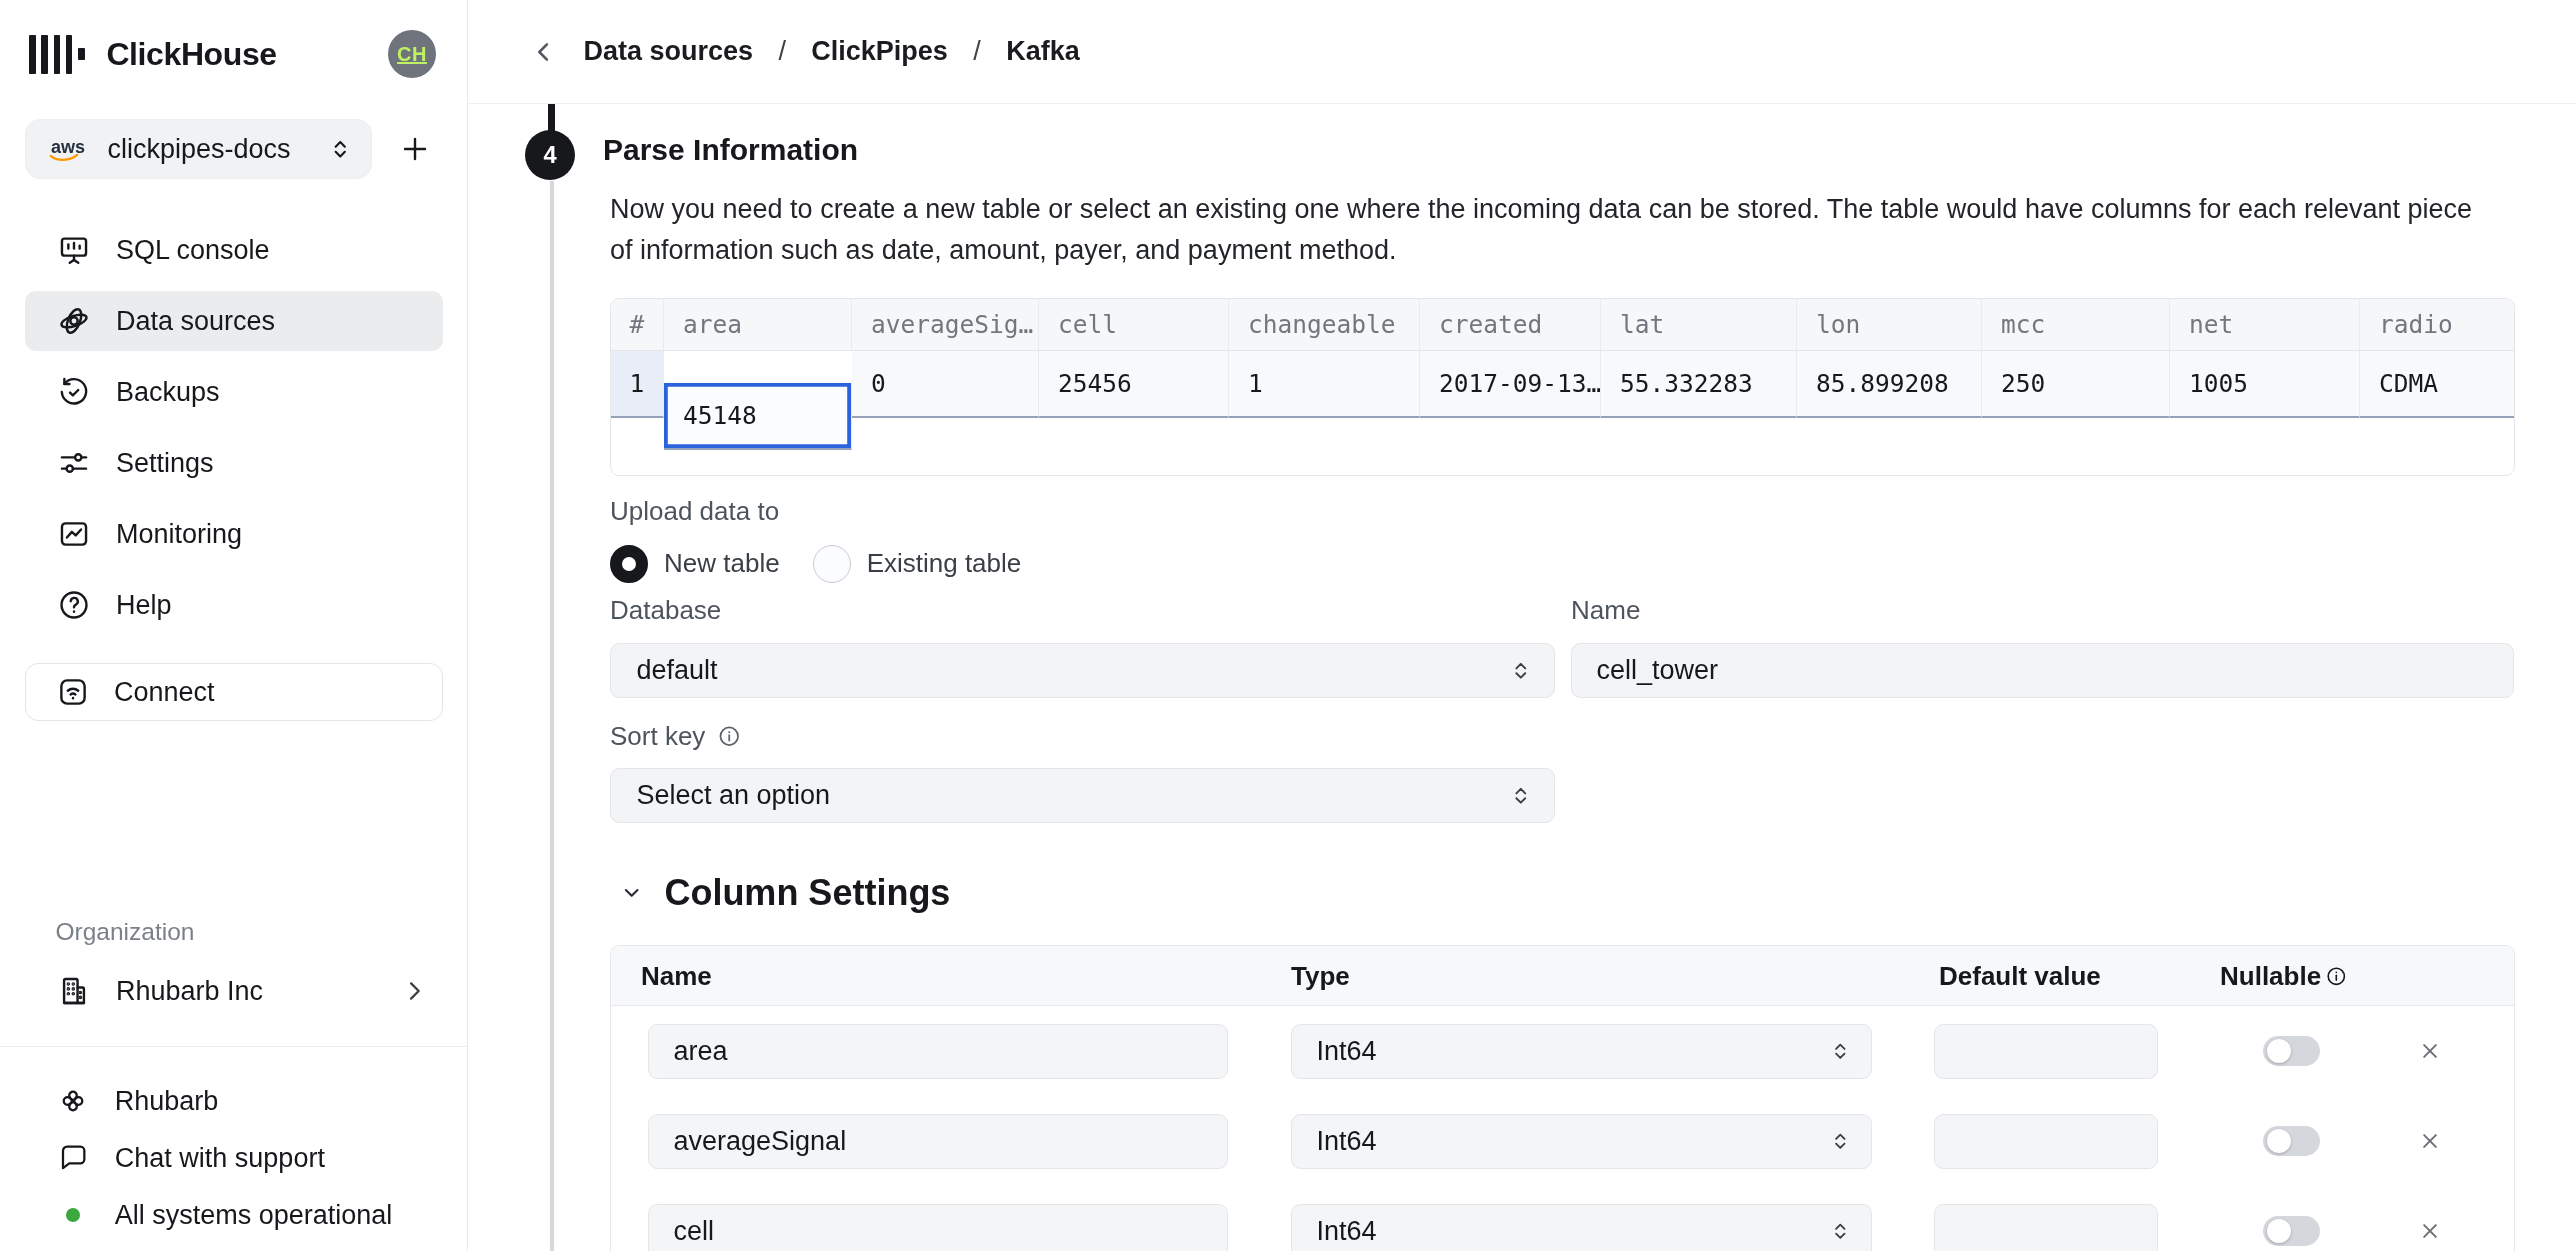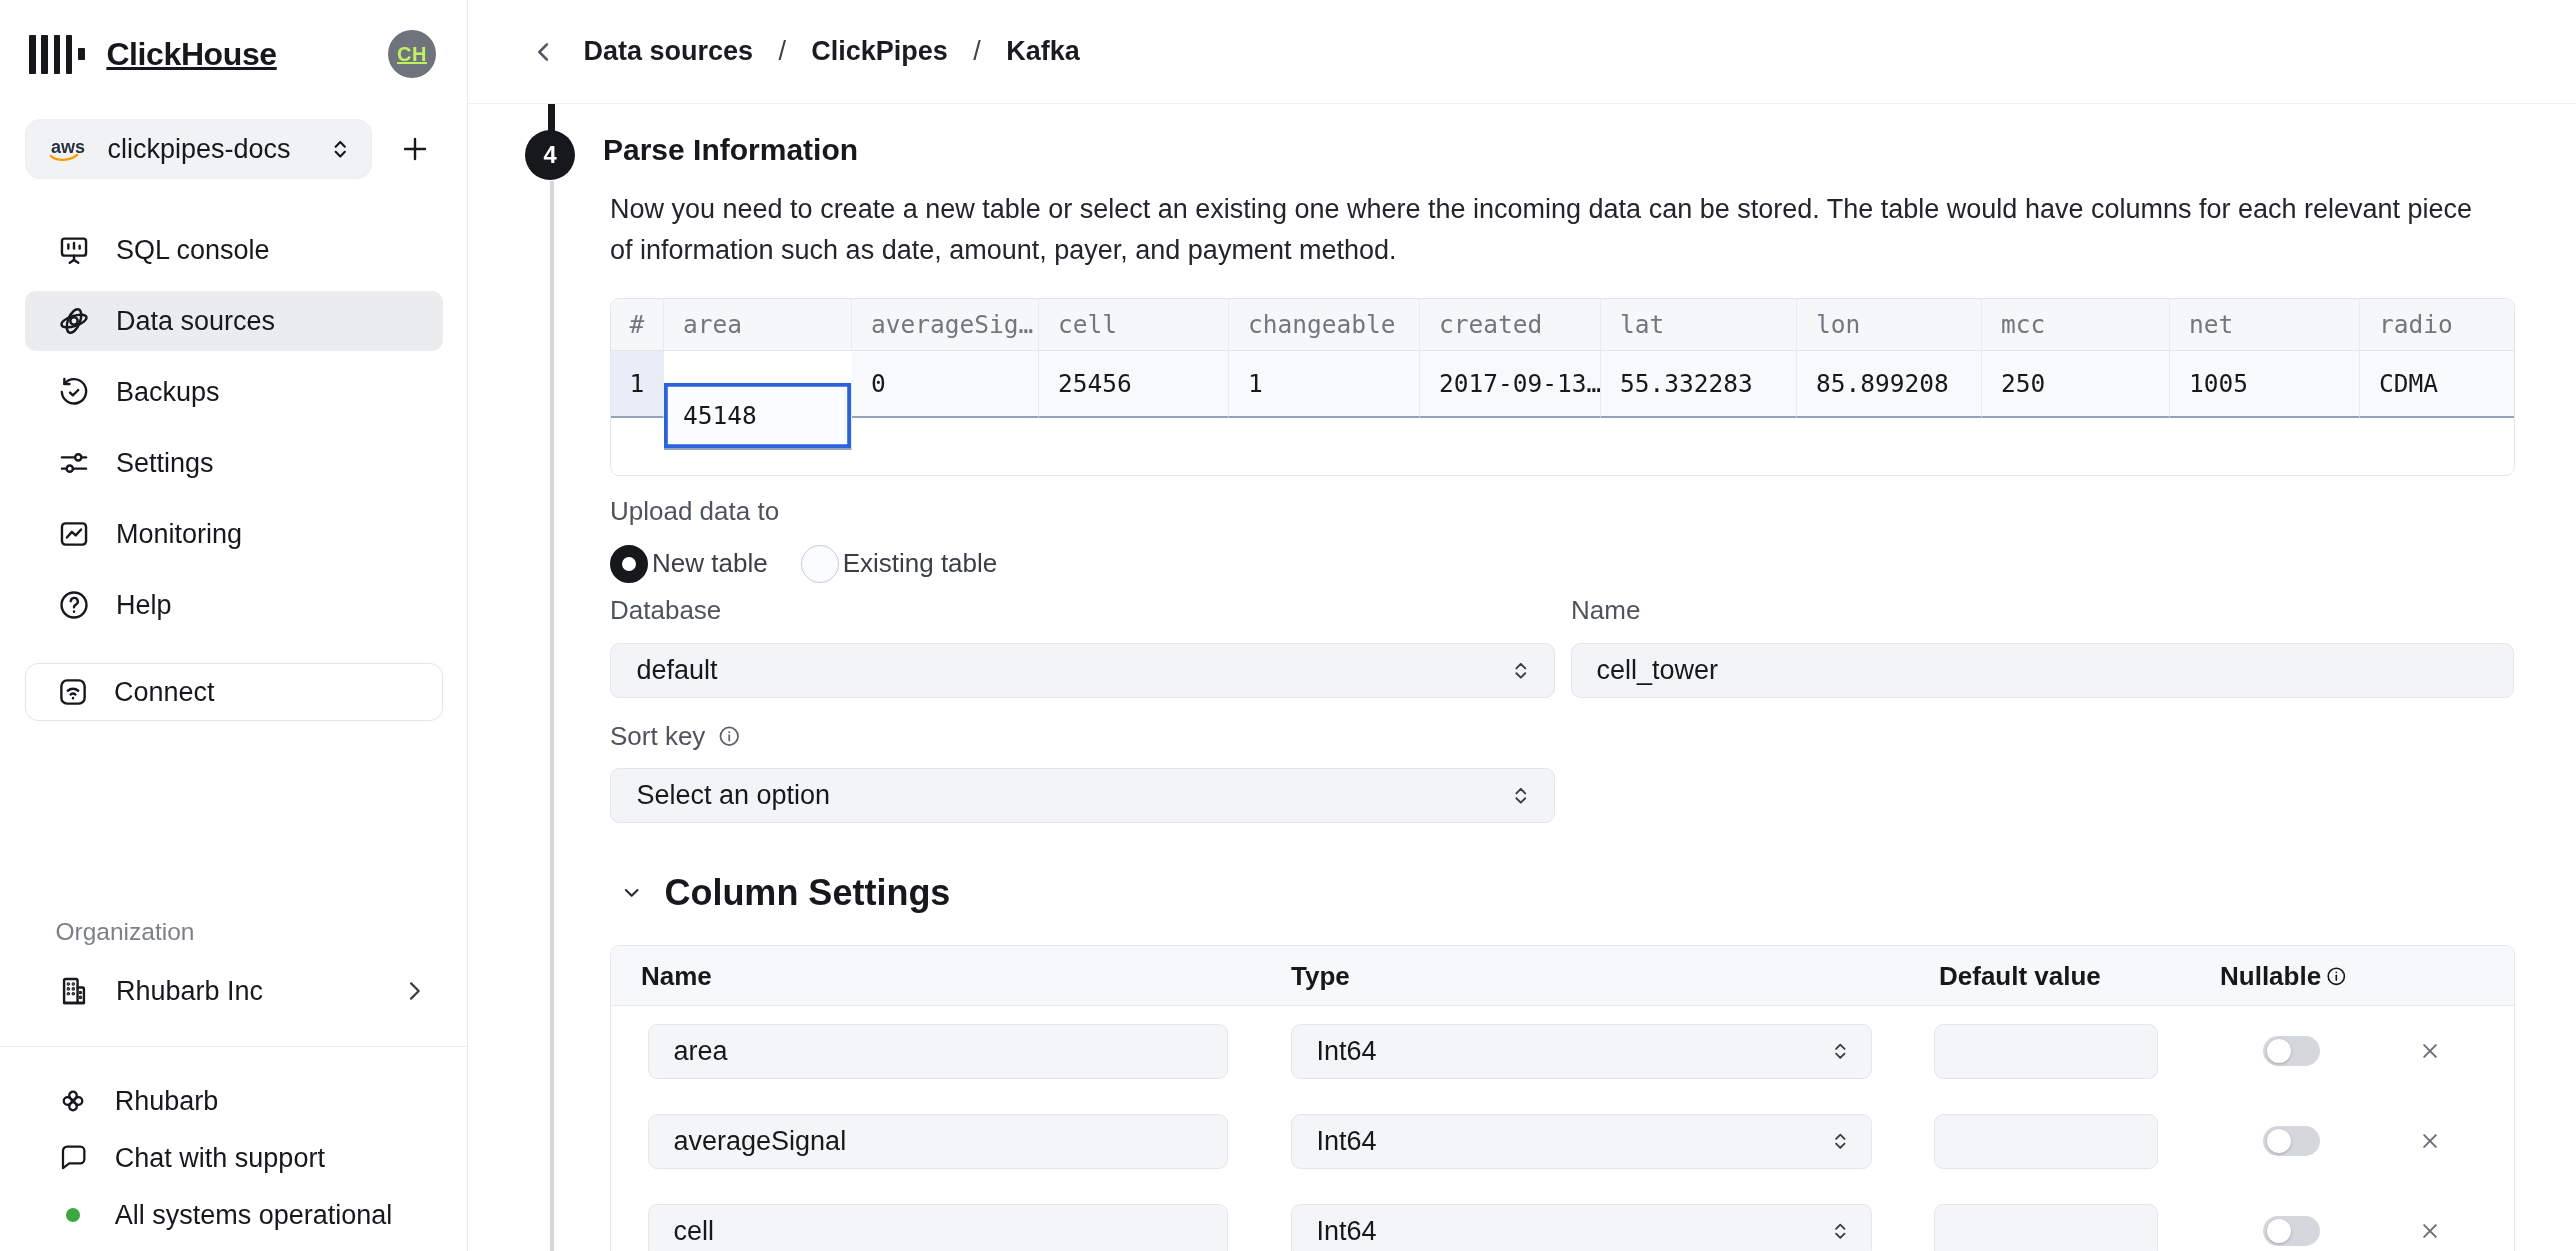--- a/index.html
+++ b/index.html
@@ -12,21 +12,21 @@
   svg { display:block; }
 
   
   .sidebar { position:absolute; left:0; top:0; width:468px; height:1251px;
     border-right:0.9px solid #e9eaec; display:flex; flex-direction:column; background:#fff; }
 
   .brand-row { display:flex; align-items:center; padding:30px 31px 0 29px; }
   .logo-bars { display:flex; align-items:center; gap:5.7px; height:41px; }
   .logo-bars i { display:block; width:6.6px; height:39px; background:#17181c; border-radius:0.9px; }
   .logo-bars i.short { height:12.2px; }
-  .brand-name { font-size:32px; font-weight:700; letter-spacing:-0.4px; color:#17181c; margin-left:21.7px;text-decoration:underline; }
+  .brand-name { font-size:32px; font-weight:700; letter-spacing:-0.4px; color:#17181c; margin-left:21.7px; }
   .avatar { margin-left:auto; width:48px; height:48px; border-radius:50%; background:#6e737c;
     color:#bef264; font-size:20px; font-weight:700; display:flex; align-items:center; justify-content:center;
     letter-spacing:0.5px; cursor:pointer;text-decoration:underline; }
 
   .instance-row { display:flex; align-items:center; margin:41px 24.5px 0 25.4px; }
   .instance-select { width:347px; height:60px; background:#f1f2f4; border:0.9px solid #eceef0;
     border-radius:15px; display:flex; align-items:center; padding:0 19px 0 24.5px; cursor:pointer; }
   .aws-mark { position:relative; font-size:18px; font-weight:700; color:#252f3e; line-height:1;
     margin-right:22.6px; padding-bottom:7.5px; top:1.9px; }
   .aws-smile { position:absolute; left:-1.9px; bottom:0; }
@@ -86,21 +86,21 @@
   .pv-cell.rownum { width:53px; justify-content:center; padding-left:0; }
   .pv-data .pv-cell.rownum { background:#e8edf8; }
   .pv-cell.selected { box-shadow:inset 0 0 0 3.8px #2a63dc; background:#fbfcff;margin-top:32px; }
   .pv-foot { height:25.4px; background:#fff; }
   .w1{width:188px}.w2{width:187px}.w3{width:190px}.w4{width:191px}.w5{width:181px}
   .w6{width:196px}.w7{width:185px}.w8{width:188px}.w9{width:190px}
 
   
   .field-label { position:absolute; font-size:26px; color:#4e545d; display:flex; align-items:center; gap:11.3px; }
   .radio-row { position:absolute; left:142px; top:541px; height:45px; display:flex; align-items:center; gap:33px; }
-  .radio-opt { display:flex; align-items:center; gap:4px; cursor:pointer; }
+  .radio-opt { display:flex; align-items:center; gap:16px; cursor:pointer; }
   .radio { width:38px; height:38px; border-radius:50%; }
   .radio.on { border:12.2px solid #17181c; background:#fff; }
   .radio.off { border:1.9px solid #c7cbd1; background:#fbfcfd; }
   .radio-label { font-size:26px; color:#3a3f46; }
 
   .select-box { position:absolute; height:55px; background:#f3f4f6; border:0.9px solid #e3e5e9;
     border-radius:9.4px; display:flex; align-items:center; padding:0 21px 0 25.4px; font-size:27px;
     color:#17181c; cursor:pointer; }
   .select-caret { margin-left:auto; color:#3c4043; }
   .text-input { position:absolute; height:55px; background:#f3f4f6; border:0.9px solid #e3e5e9;

